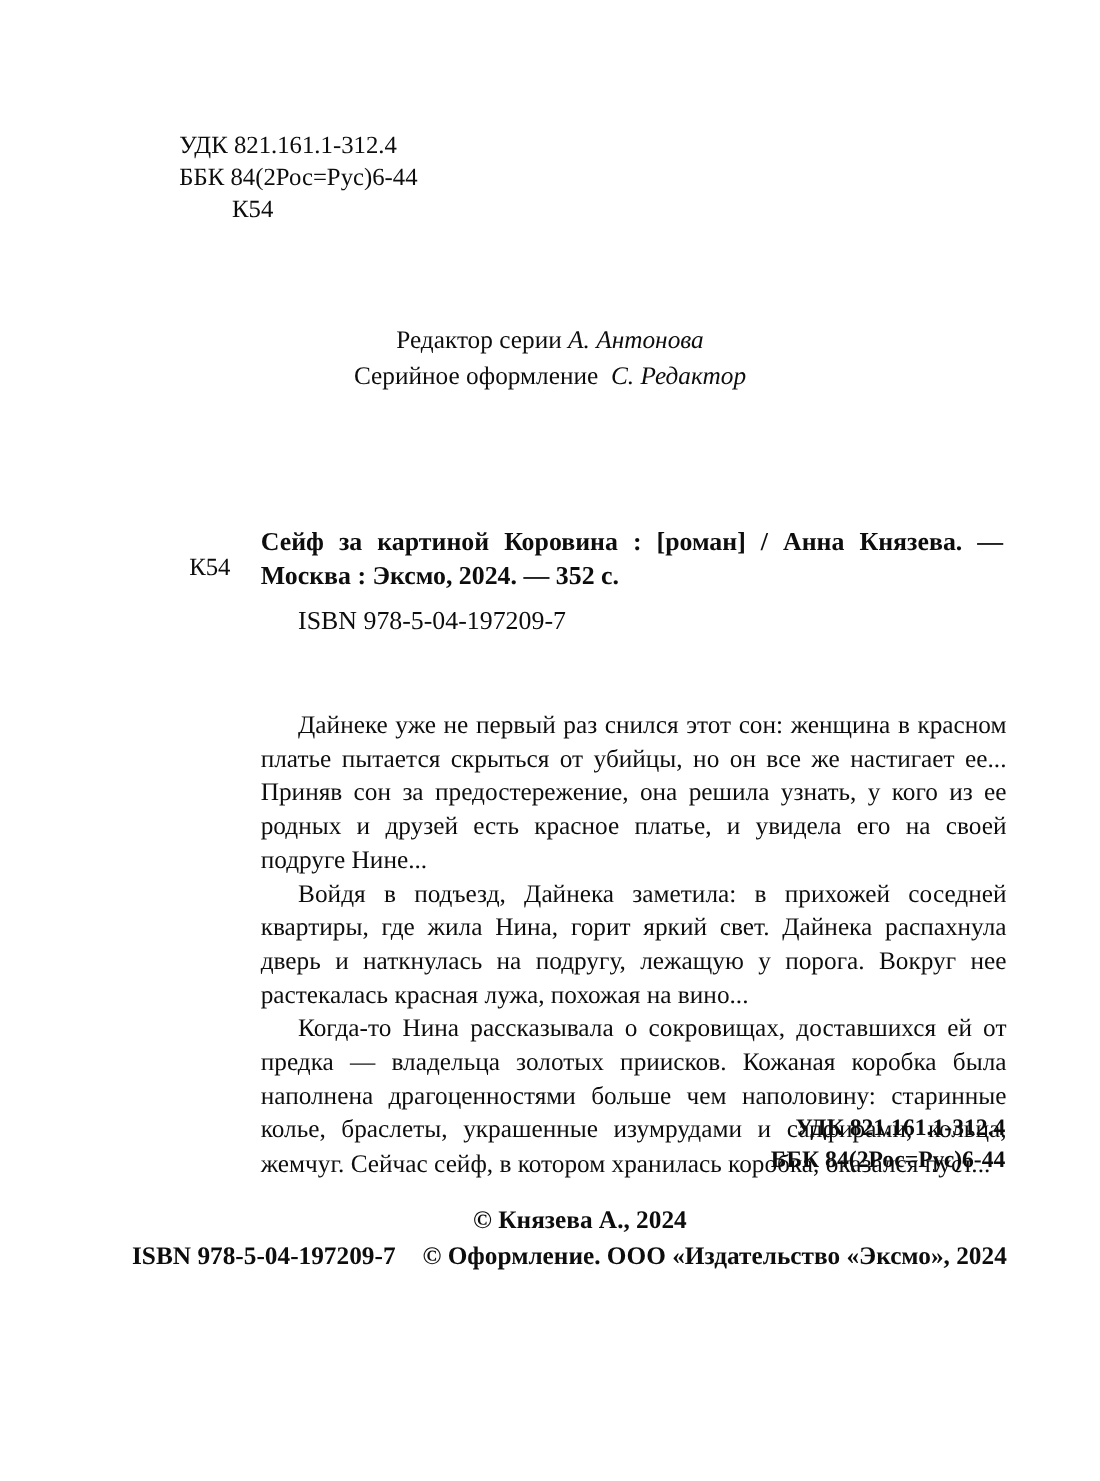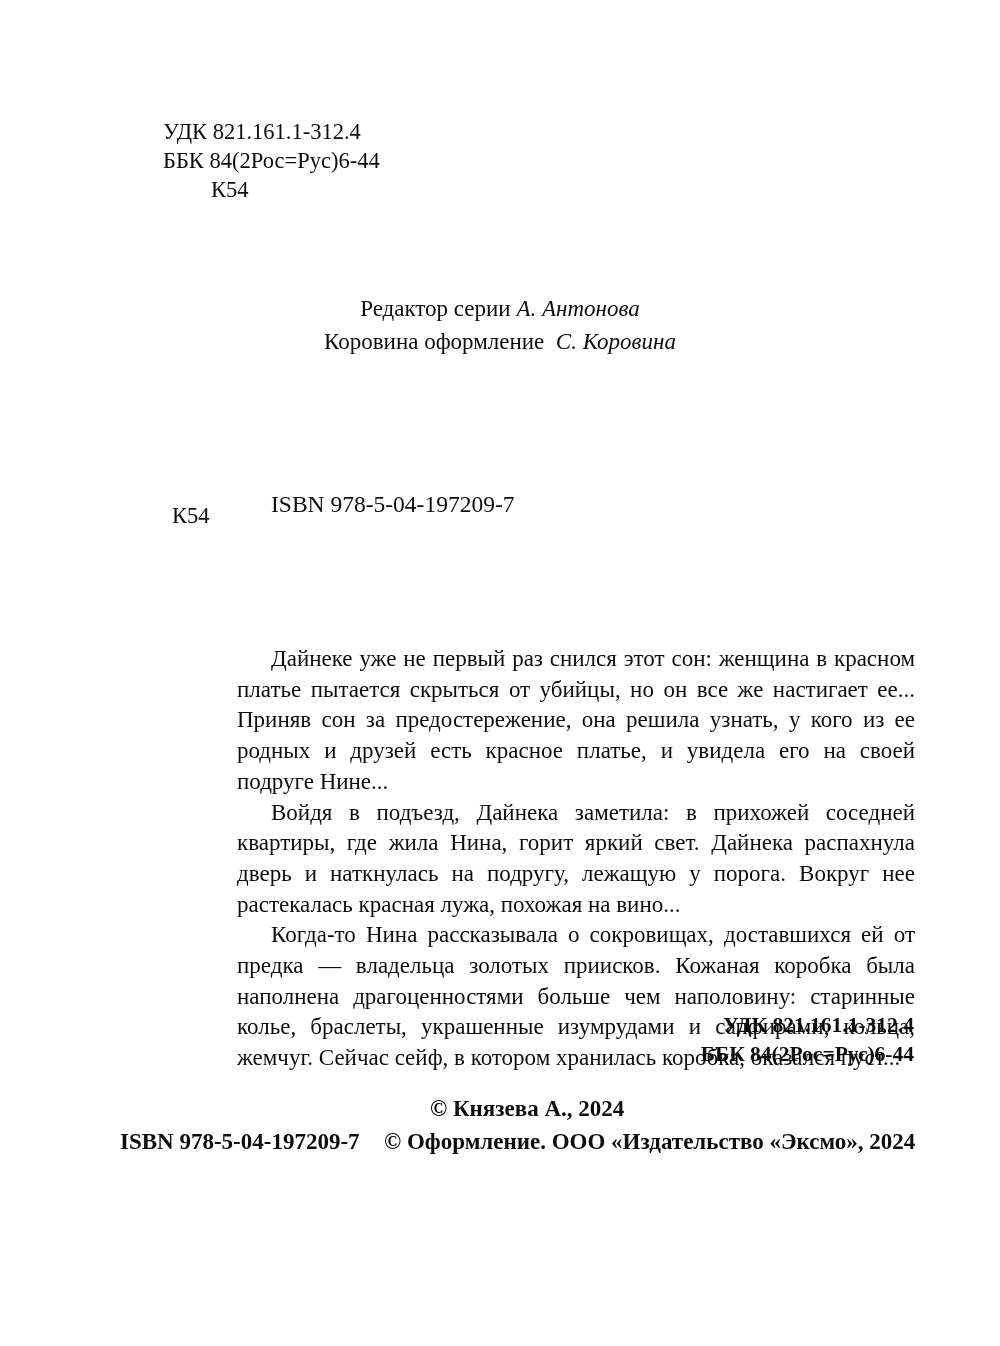--- a/index.html
+++ b/index.html
@@ -134,26 +134,27 @@
 <div class="page">
 
   <div class="classif">
     <span class="line">УДК  821.161.1-312.4</span>
     <span class="line">ББК 84(2Рос=Рус)6-44</span>
     <span class="line indent">К54</span>
   </div>
 
   <div class="credits">
     <span class="row"><span>Редактор серии</span>&nbsp;<span class="nm">А. Антонова</span></span>
-    <span class="row"><span>Коровина оформление</span>&nbsp; <span class="nm">С. Коровина</span></span>
+    <span class="row"><span>Серийное оформление</span>&nbsp; <span class="nm">С. Редактор</span></span>
   </div>
 
   <div class="cip-code">К54</div>
 
   <div class="cip">
+    <span class="title">Сейф за картиной Коровина : [роман] / Анна Князева. — Москва : Эксмо, 2024. — 352 с.</span>
     <span class="isbn">ISBN 978-5-04-197209-7</span>
   </div>
 
   <div class="annot">
     <p>Дайнеке уже не первый раз снился этот сон: женщина в красном платье пытается скрыться от убийцы, но он все же настигает ее... Приняв сон за предостережение, она решила узнать, у кого из ее родных и друзей есть красное платье, и увидела его на своей подруге Нине...</p>
     <p>Войдя в подъезд, Дайнека заметила: в прихожей соседней квартиры, где жила Нина, горит яркий свет. Дайнека  распахнула дверь и наткнулась на подругу, лежащую у порога. Вокруг нее растекалась красная лужа, похожая на  вино...</p>
     <p>Когда-то Нина рассказывала о сокровищах, доставшихся ей от предка — владельца золотых приисков. Кожаная коробка была наполнена драгоценностями больше чем наполовину: старинные колье, браслеты, украшенные изумрудами и сапфирами, кольца, жемчуг. Сейчас сейф, в котором хранилась коробка, оказался пуст...</p>
   </div>
 
   <div class="udk-bottom">

